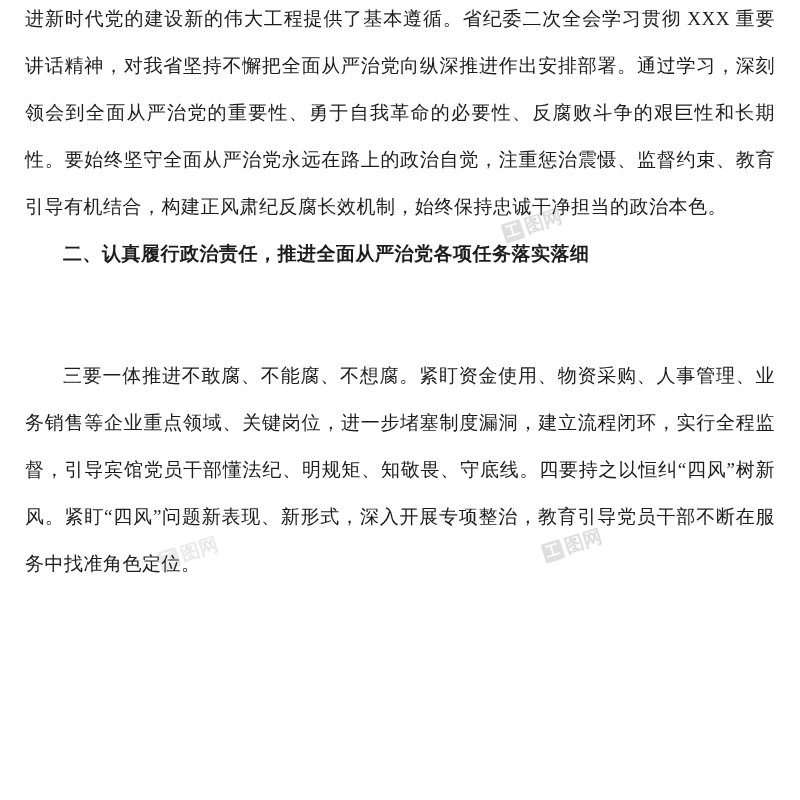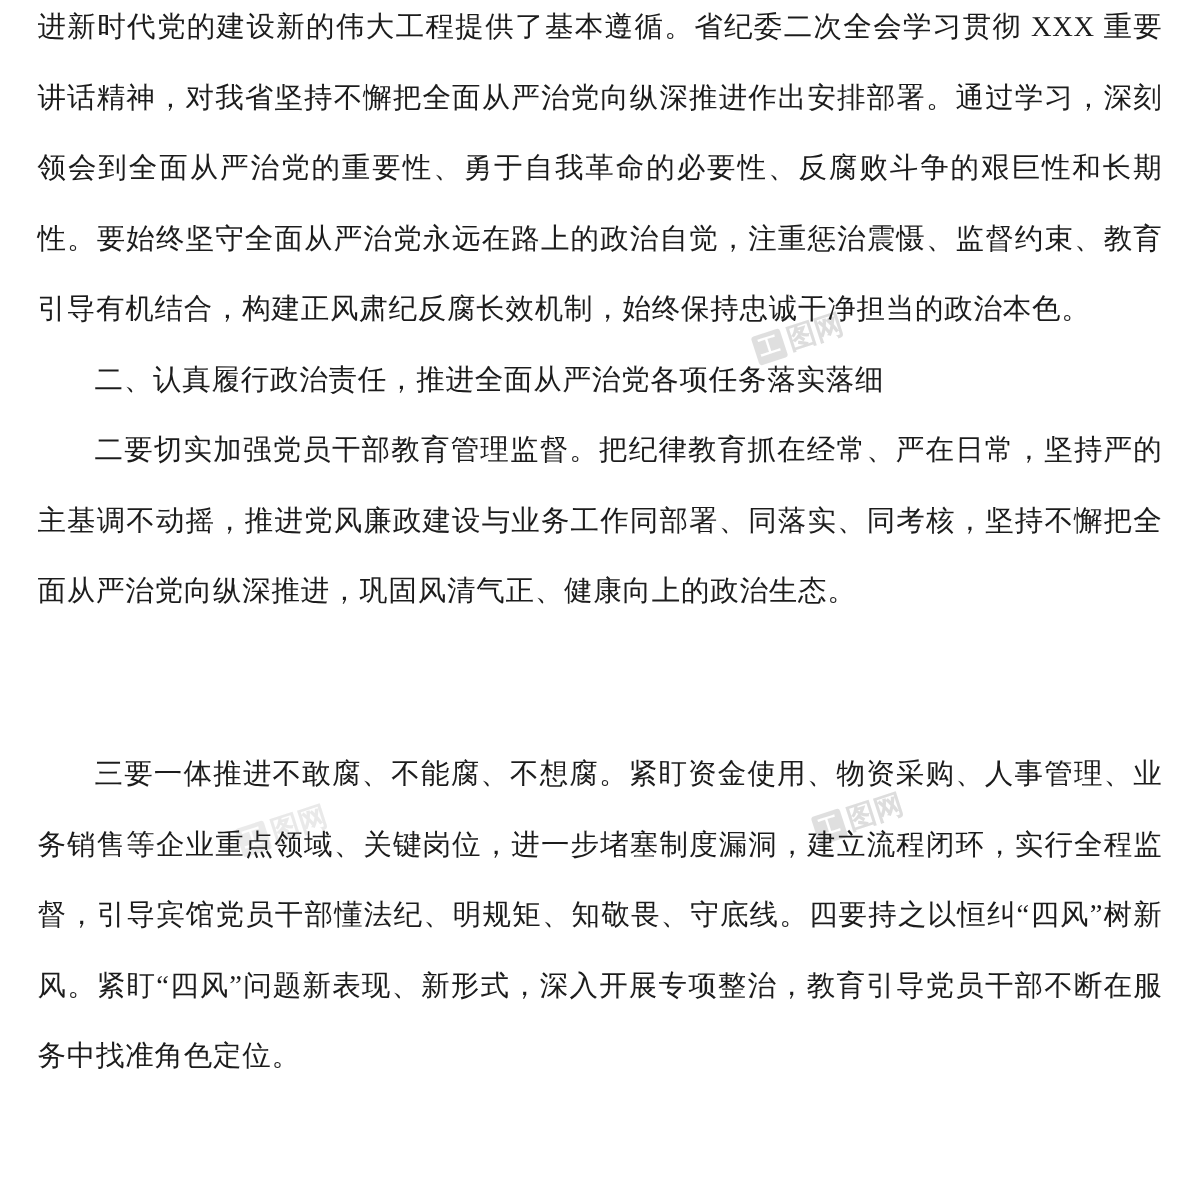--- a/index.html
+++ b/index.html
@@ -19,21 +19,21 @@
       z-index: 2;
     }
     .para {
       font-size: 19px;
       line-height: 47px;
       text-align: justify;
       text-indent: 2em;
       letter-spacing: 0.5px;
     }
     .no-indent { text-indent: 0; }
-    .heading { font-weight: normal; }
+    .heading { font-weight: bold; }
     .page-gap { height: 75px; }
 
     .watermark {
       position: absolute;
       display: flex;
       align-items: center;
       gap: 3px;
       transform: rotate(-18deg);
       opacity: 0.55;
       color: #c2c2c2;
@@ -79,20 +79,19 @@
     <span class="wm-logo">工</span>
     <span class="wm-text">图网</span>
   </div>
 
   <div class="content">
     <p class="para no-indent">进新时代党的建设新的伟大工程提供了基本遵循。省纪委二次全会学习贯彻 XXX 重要讲话精神，对我省坚持不懈把全面从严治党向纵深推进作出安排部署。通过学习，深刻领会到全面从严治党的重要性、勇于自我革命的必要性、反腐败斗争的艰巨性和长期性。要始终坚守全面从严治党永远在路上的政治自觉，注重惩治震慑、监督约束、教育引导有机结合，构建正风肃纪反腐长效机制，始终保持忠诚干净担当的政治本色。</p>
 
     <p class="para heading">二、认真履行政治责任，推进全面从严治党各项任务落实落细</p>
 
 
-    <p class="para">二要切实加强党员干部教育管理监督。把纪律教育抓在经常、严在日常，坚持严的主基调不动摇，推进党风廉政建设与业务工作同部署、同落实、同考核，坚持不懈把全面从严治党向纵深推进，巩固风清气正、健康向上的政治生态。</p>
 
     <div class="page-gap"></div>
 
     <p class="para">三要一体推进不敢腐、不能腐、不想腐。紧盯资金使用、物资采购、人事管理、业务销售等企业重点领域、关键岗位，进一步堵塞制度漏洞，建立流程闭环，实行全程监督，引导宾馆党员干部懂法纪、明规矩、知敬畏、守底线。四要持之以恒纠“四风”树新风。紧盯“四风”问题新表现、新形式，深入开展专项整治，教育引导党员干部不断在服务中找准角色定位。</p>
   </div>
 
 </div>
 
 </body></html>

